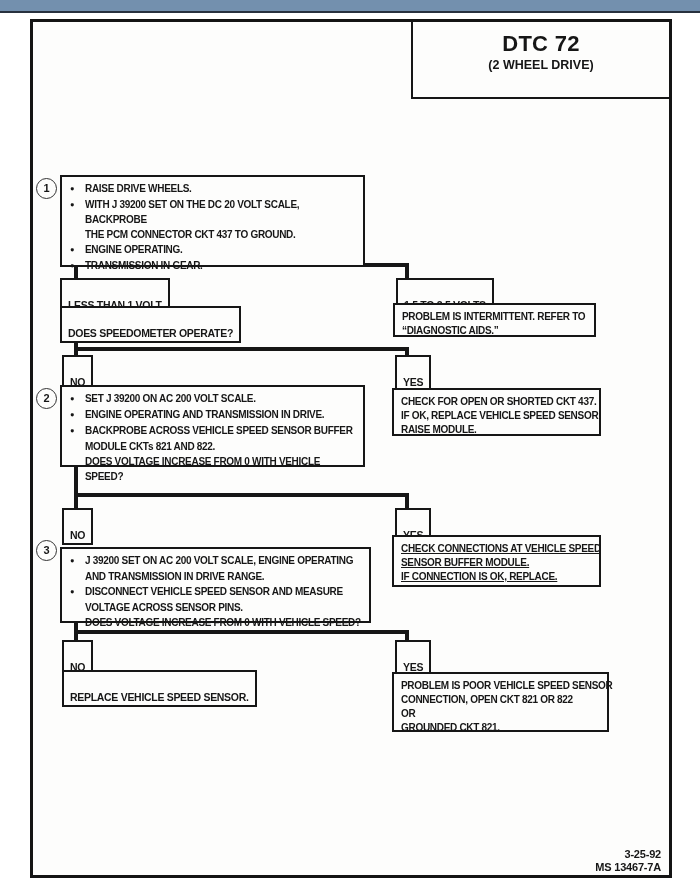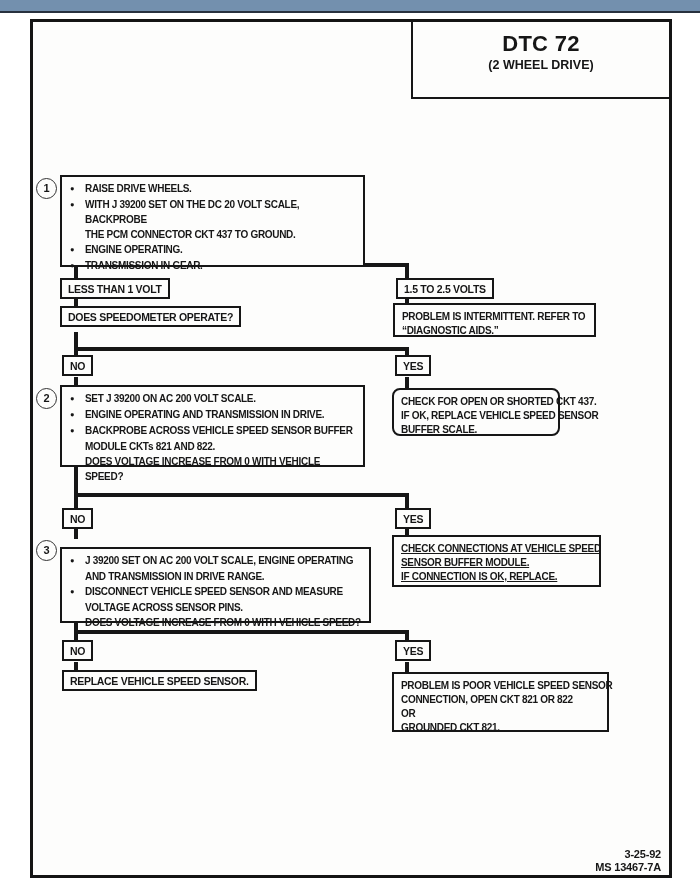--- a/index.html
+++ b/index.html
@@ -26,21 +26,21 @@
   .titlebox .t2{font-size:12.5px;font-weight:bold;margin-top:1px;}
   
   .vline,.hline{position:absolute;background:#161616;}
   .vline{width:4px;}
   .hline{height:4px;}
   
   .fbox{
     position:absolute;border:2px solid #161616;background:#fdfdfc;
     box-sizing:border-box;font-weight:bold;font-size:10px;letter-spacing:-0.3px;
   }
-  .label-box{padding:3px 6px 2px 6px;white-space:nowrap;font-size:10.5px;}
+  .label-box{padding:19px 6px 2px 6px;white-space:nowrap;font-size:10.5px;}
   .step-box{padding:4px 4px 2px 6px;}
   .line{display:flex;line-height:15px;}
   .line .marker{width:17px;flex:0 0 17px;text-align:left;}
   .line.bullet .marker::before{content:"●";font-size:7.5px;position:relative;top:-1px;left:2px;}
   .rbox{padding:5px 6px 3px 7px;line-height:14px;}
   .rbox div{white-space:nowrap;}
   .stepnum{
     position:absolute;width:21px;height:21px;border:1.5px solid #333;
     border-radius:50%;background:#fdfdfc;box-sizing:border-box;
     font-size:11px;font-weight:bold;text-align:center;line-height:18px;
@@ -139,24 +139,24 @@
     <div class="line">
         <span class="marker"></span>
         <span>MODULE CKTs 821 AND 822.</span>
       </div>
     <div class="line">
         <span class="marker"></span>
         <span>DOES VOLTAGE INCREASE FROM 0 WITH VEHICLE SPEED?</span>
       </div>
   </div>
 
-  <div class="fbox rbox" style="left:359px;top:366px;width:168px;height:48px;border-radius:8px;">
+  <div class="fbox rbox" style="left:359px;top:366px;width:209px;height:48px;">
     <div>CHECK FOR OPEN OR SHORTED CKT 437.</div>
     <div>IF OK, REPLACE VEHICLE SPEED SENSOR</div>
-    <div>BUFFER SCALE.</div>
+    <div>RAISE MODULE.</div>
   </div>
 
   <div class="fbox label-box" style="left:29px;top:486px;">NO</div>
   <div class="fbox label-box" style="left:362px;top:486px;">YES</div>
 
   <div class="stepnum" style="left:3px;top:518px;">3</div>
   <div class="fbox step-box" style="left:27px;top:525px;width:311px;height:76px;text-align:center;">
     <div class="line bullet">
         <span class="marker"></span>
         <span>J 39200 SET ON AC 200 VOLT SCALE, ENGINE OPERATING</span>

